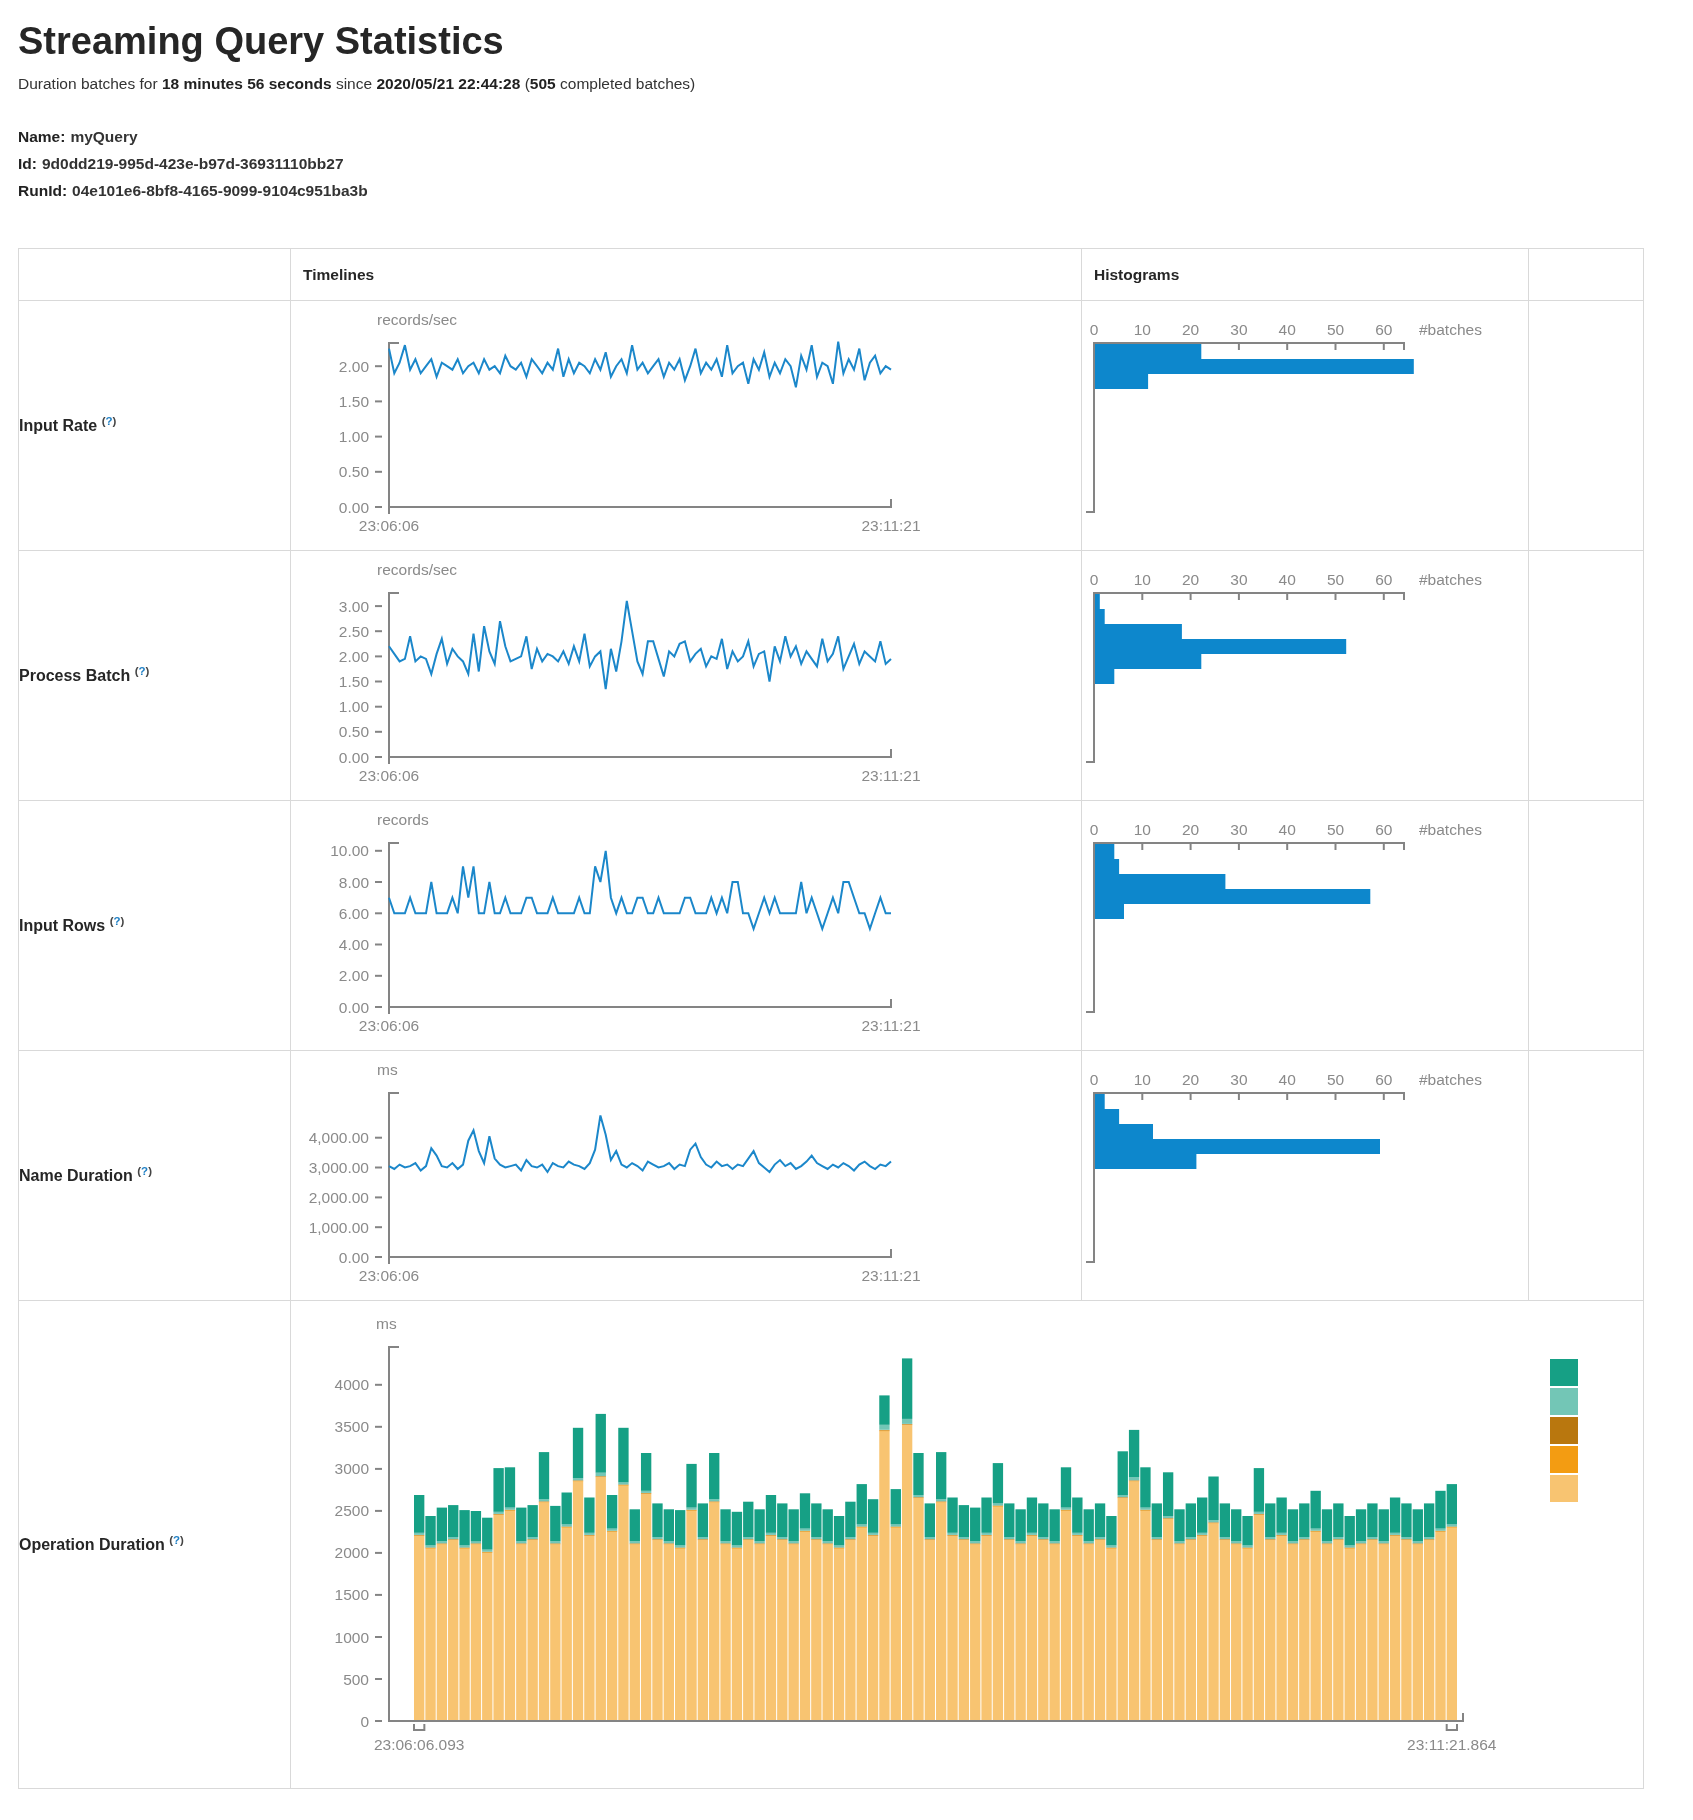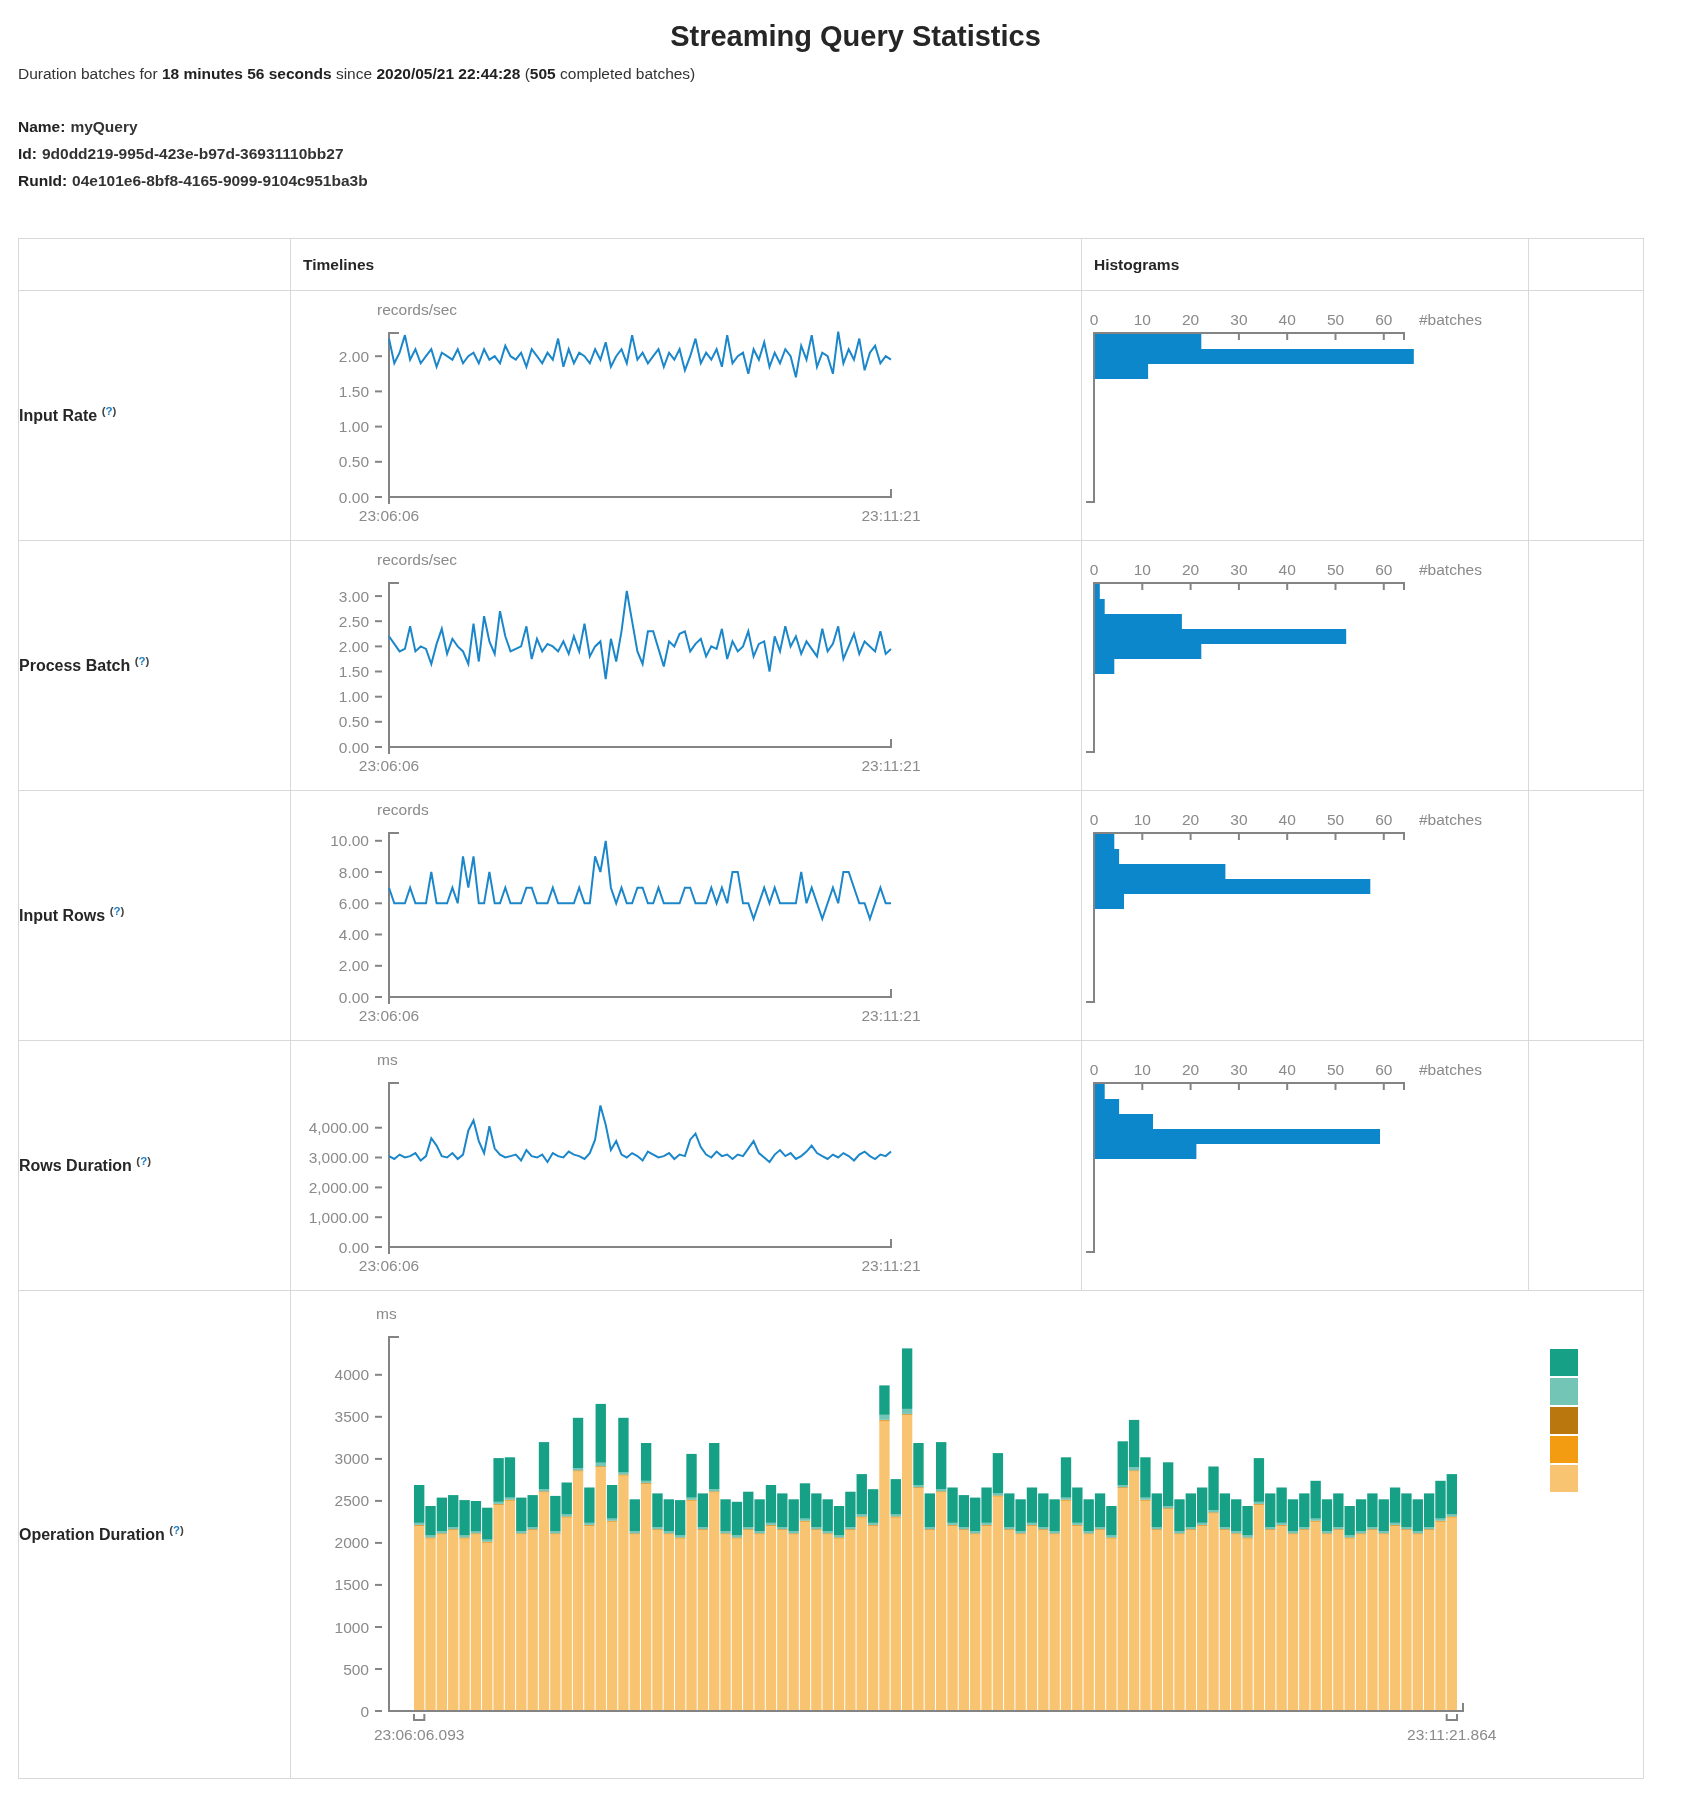--- a/index.html
+++ b/index.html
@@ -1,18 +1,18 @@
 <!DOCTYPE html>
 <html><head>
 <meta charset="utf-8">
 <style>
   html,body{margin:0;padding:0;background:#fff;}
   body{width:1693px;height:1820px;overflow:hidden;font-family:"Liberation Sans",sans-serif;color:#333;}
   .wrap{padding:14px 0 0 18px;}
-  h1{font-size:29px;font-weight:700;color:#262626;margin:6px 0 12px 0;text-align:center;}
+  h1{font-size:38px;font-weight:700;color:#262626;margin:6px 0 12px 0;}
   .subtitle{font-size:15.5px;color:#333;margin:0 0 30px 0;}
   .subtitle b{color:#222;}
   .meta{font-size:15.5px;line-height:27px;margin-bottom:44px;font-weight:bold;}
   .meta b{margin-right:5px;color:#222;}
   table.stats{border-collapse:collapse;table-layout:fixed;width:1573px;}
   table.stats th, table.stats td{border:1px solid #d9d9d9;padding:0;}
   th.col-label{width:259px;}
   th.col-tl{width:778px;}
   th.col-hist{width:434px;}
   th.col-spacer{width:102px;}
@@ -201,21 +201,21 @@
                 <rect x="11" y="67" width="130.4" height="15" fill="#0d87cc"></rect>
                 <rect x="11" y="82" width="275.3" height="15" fill="#0d87cc"></rect>
                 <rect x="11" y="97" width="29.0" height="15" fill="#0d87cc"></rect>
                 <text x="335" y="28" class="tk">#batches</text>
               </svg></div>
           </td>
       <td></td>
     </tr>
 
     <tr class="data-row">
-      <td class="lbl"><span>Rows Duration</span> <sup><span>(</span><span class="q">?</span><span>)</span></sup></td>
+      <td class="lbl"><span>Name Duration</span> <sup><span>(</span><span class="q">?</span><span>)</span></sup></td>
       <td class="chart">
             <div class="chartbox"><svg width="700" height="235" viewBox="0 0 700 235">
                 <text x="84" y="18" class="tk">ms</text>
                 <line class="ax" x1="82" y1="80.7" x2="89" y2="80.7"></line>
                 <text x="76" y="86.2" text-anchor="end" class="tk">4,000.00</text>
                 <line class="ax" x1="82" y1="110.5" x2="89" y2="110.5"></line>
                 <text x="76" y="116" text-anchor="end" class="tk">3,000.00</text>
                 <line class="ax" x1="82" y1="140.4" x2="89" y2="140.4"></line>
                 <text x="76" y="145.9" text-anchor="end" class="tk">2,000.00</text>
                 <line class="ax" x1="82" y1="170.2" x2="89" y2="170.2"></line>

